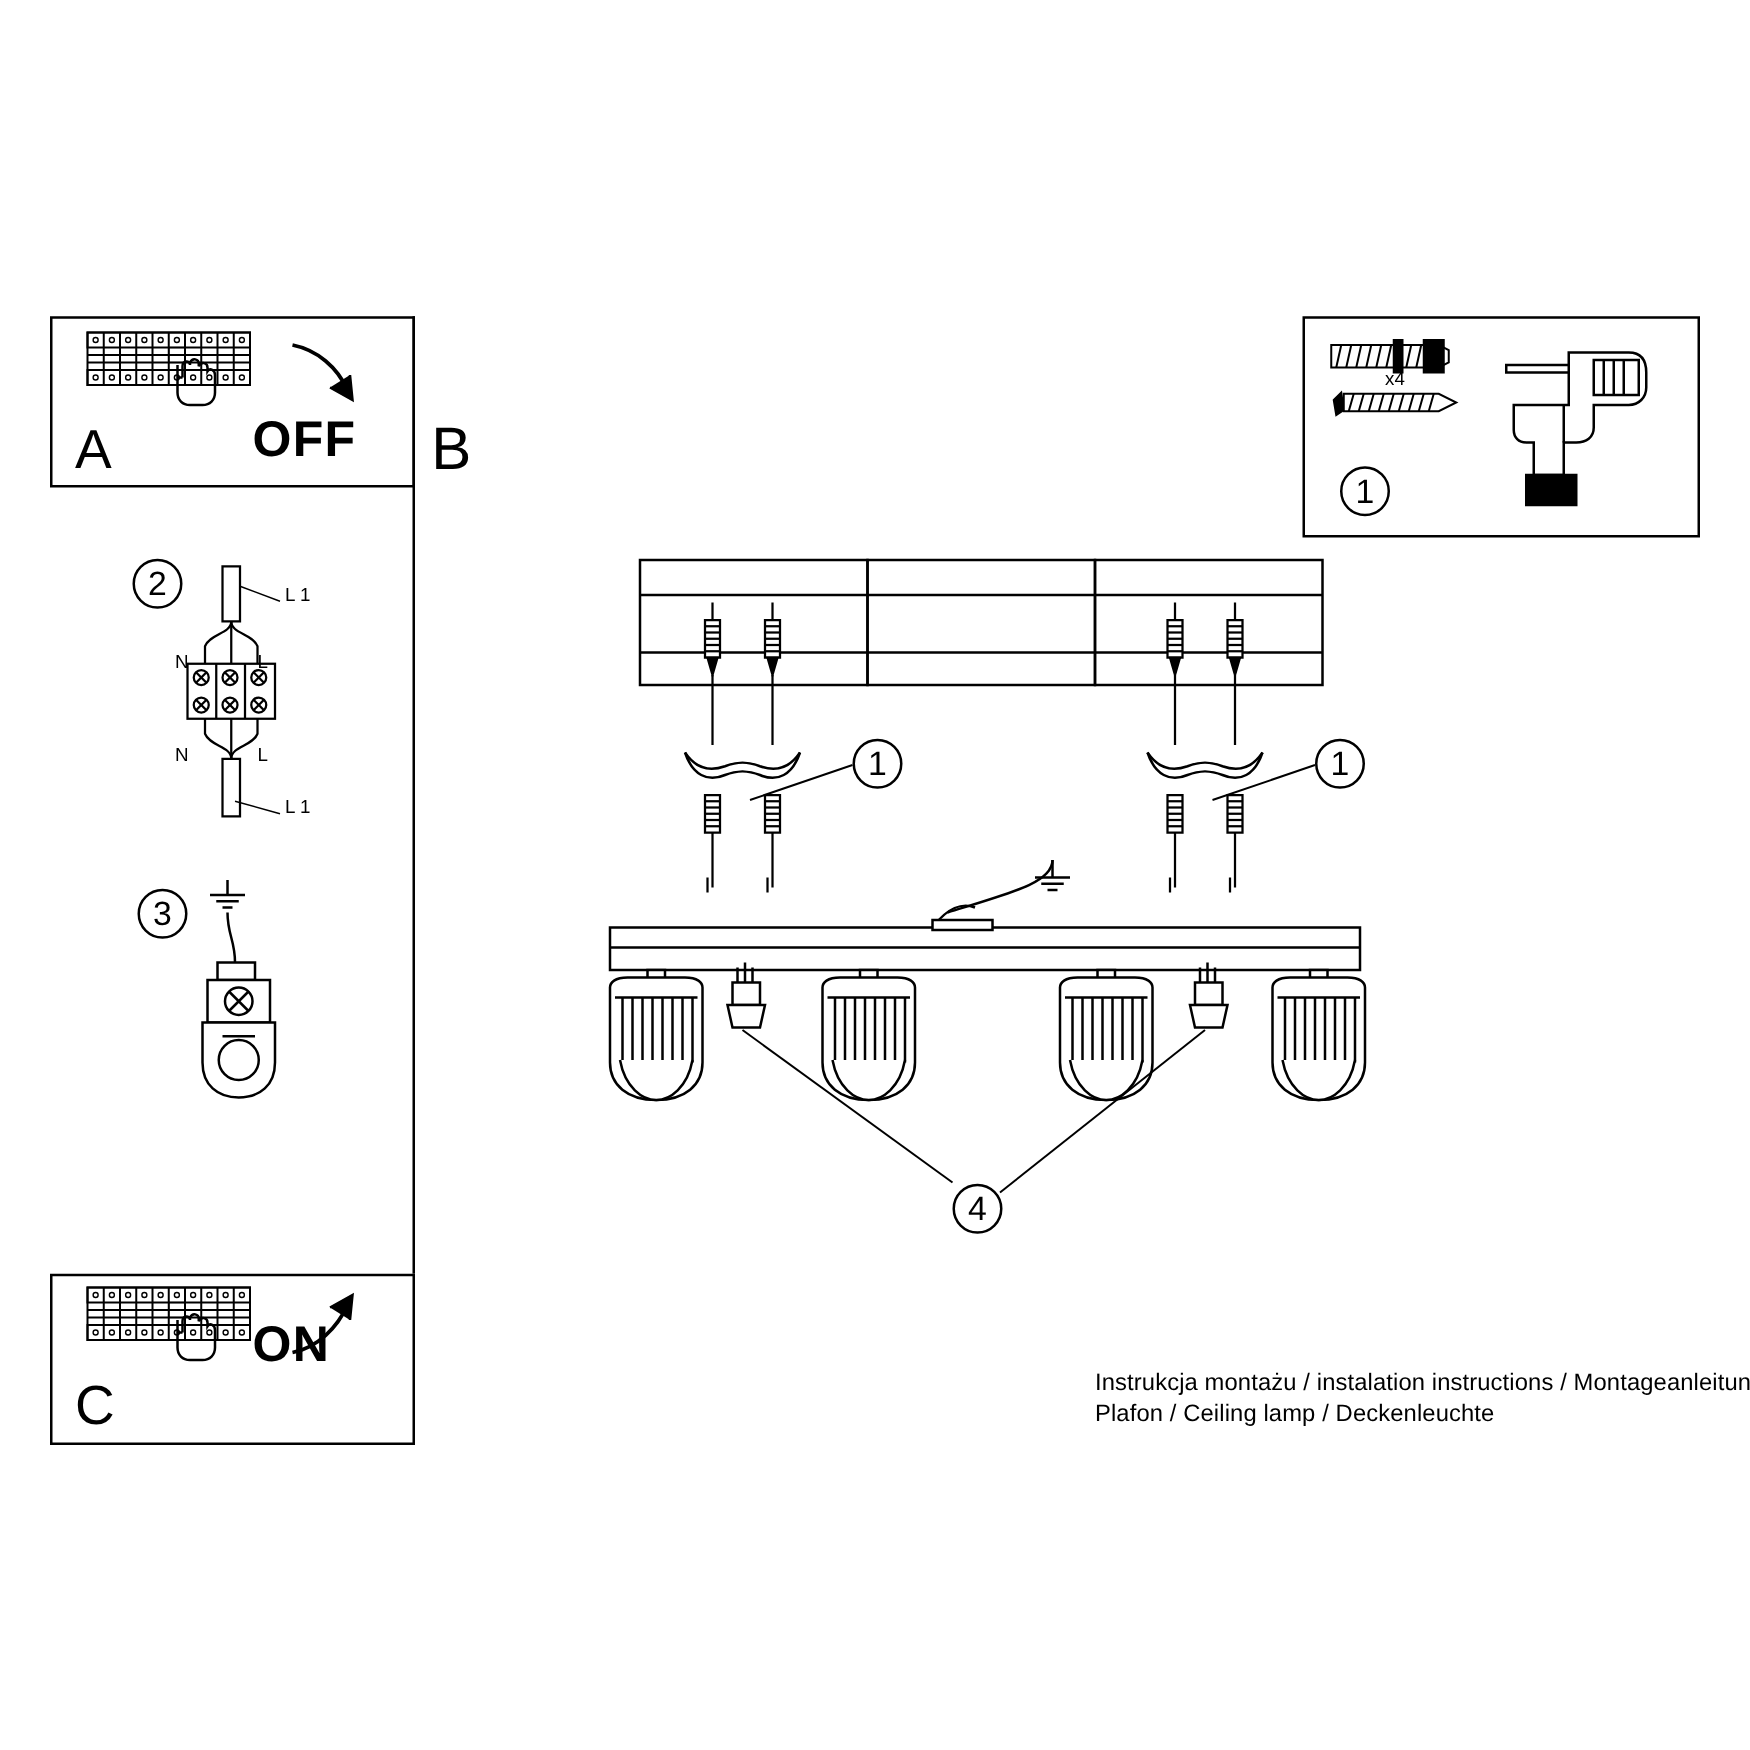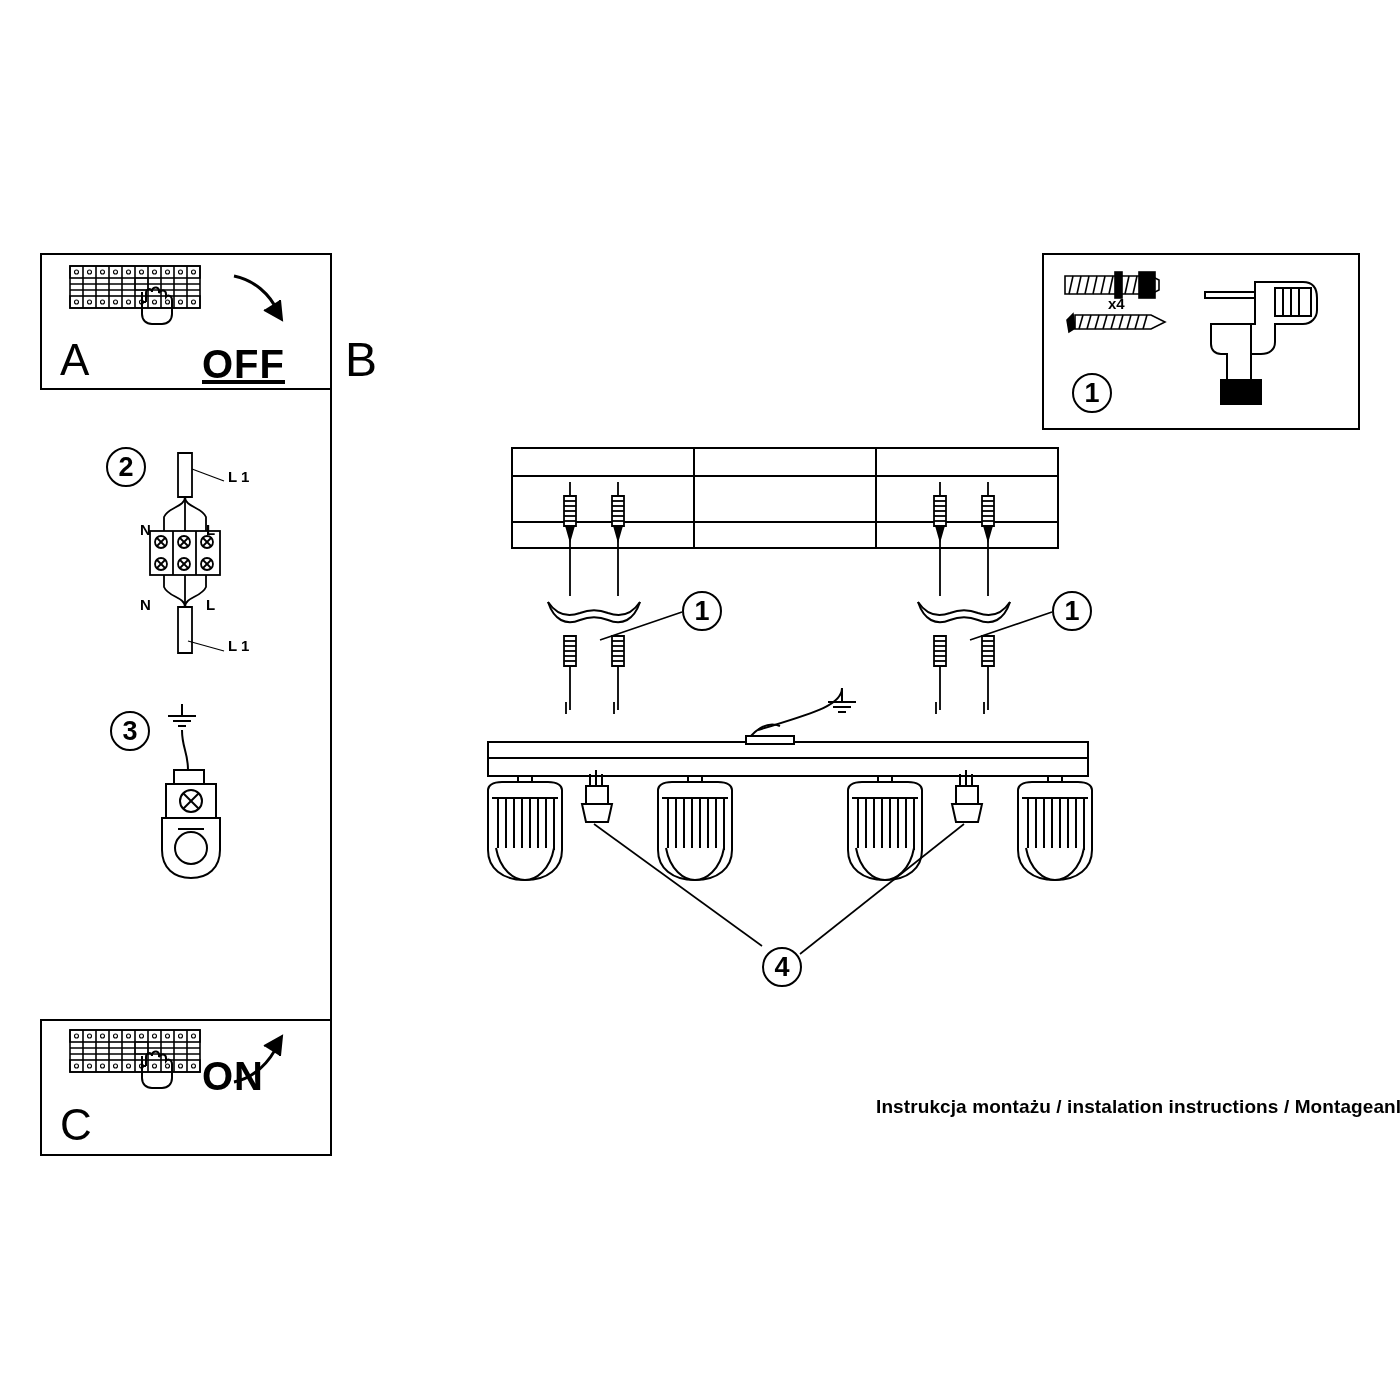--- a/index.html
+++ b/index.html
@@ -11,21 +11,21 @@
     font-family: "Liberation Sans", sans-serif;
     color: #000000;
   }
   #sheet {
     position: relative;
     width: 1400px;
     height: 1400px;
     background: #ffffff;
     overflow: hidden;
   }
-  .abs { position: absolute; font-weight: bold; }
+  .abs { position: absolute; }
 
   
   .panel {
     border: 2px solid #000;
     background: #fff;
     box-sizing: border-box;
   }
 
   
   .step-letter {
@@ -128,21 +128,21 @@
                  L94 34 C94 30 88 30 88 35 L88 44"></path>
         <path d="M88 44 L84 44"></path>
       </g>
 
       <g class="st" stroke-width="3">
         <path d="M176 18 C196 22 212 36 220 54"></path>
         <path d="M206 52 L224 62 L222 42" fill="#000" stroke-width="2"></path>
       </g>
     </svg>
   </div>
-  <div class="abs big-word" style="left:202px; top:342px;text-decoration:underline;">OFF</div>
+  <div class="abs big-word" style="left:202px; top:330px;">OFF</div>
 
   <div class="abs step-letter" style="left:345px; top:336px; font-size:48px;">B</div>
 
   <div class="abs" style="left:330px; top:253px; width:2px; height:903px; background:#000;"></div>
 
   <div class="panel abs" style="left:1042px; top:253px; width:318px; height:177px;"></div>
 
   <div class="abs" style="left:1055px; top:258px;">
     <svg width="300" height="168" viewBox="0 0 300 168">
 
@@ -562,14 +562,15 @@
   </div>
   <div class="abs" style="left:970px; top:600px;">
     <svg width="90" height="48" viewBox="0 0 90 48">
         <line class="st" stroke-width="1.6" x1="0" y1="40" x2="82" y2="12"></line>
       </svg>
   </div>
 
   <div class="abs circ" style="left:762px; top:947px;">4</div>
 
   <div class="abs caption" style="left:876px; top:1092px; white-space:nowrap;">Instrukcja montażu / instalation instructions / Montageanleitung</div>
+  <div class="abs caption" style="left:876px; top:1117px; white-space:nowrap;">Plafon / Ceiling lamp / Deckenleuchte</div>
 
 </div>
 
 </body></html>

